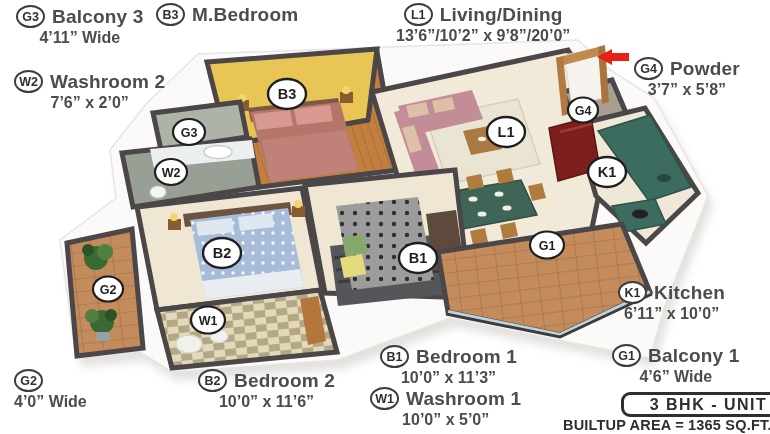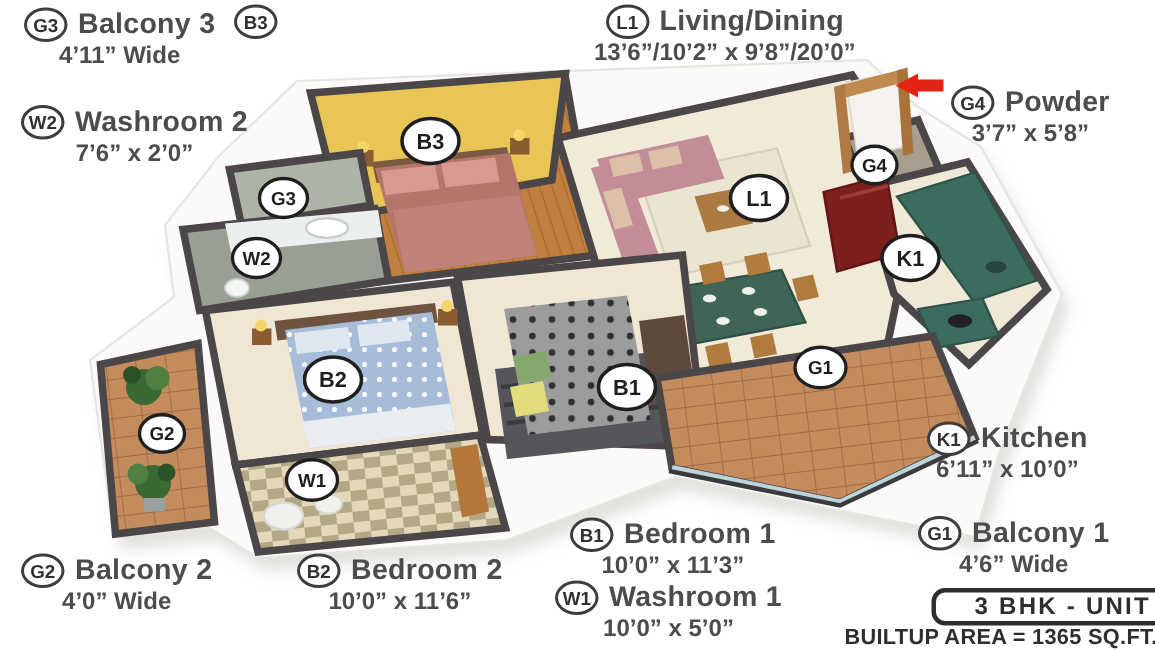--- a/index.html
+++ b/index.html
@@ -246,20 +246,21 @@
     <div class="row">
       <span class="code">G3</span>
       <span class="nm">Balcony 3</span>
     </div>
     <div class="dm">4’11” Wide</div>
   </div>
 
   <div class="lg" style="left:156px;top:3px">
     <div class="row">
       <span class="code">B3</span>
+      <span class="nm">M.Bedroom</span>
     </div>
   </div>
 
   <div class="lg" style="left:396px;top:3px">
     <div class="row" style="justify-content:center">
       <span class="code">L1</span>
       <span class="nm">Living/Dining</span>
     </div>
     <div class="dm">13’6”/10’2” x 9’8”/20’0”</div>
   </div>
@@ -292,21 +293,20 @@
     <div class="row">
       <span class="code">G1</span>
       <span class="nm">Balcony 1</span>
     </div>
     <div class="dm">4’6” Wide</div>
   </div>
 
   <div class="lg" style="left:14px;top:369px">
     <div class="row">
       <span class="code">G2</span>
-      <span class="nm">Balcony 2</span>
     </div>
     <div class="dm">4’0” Wide</div>
   </div>
 
   <div class="lg" style="left:198px;top:369px">
     <div class="row">
       <span class="code">B2</span>
       <span class="nm">Bedroom 2</span>
     </div>
     <div class="dm">10’0” x 11’6”</div>

